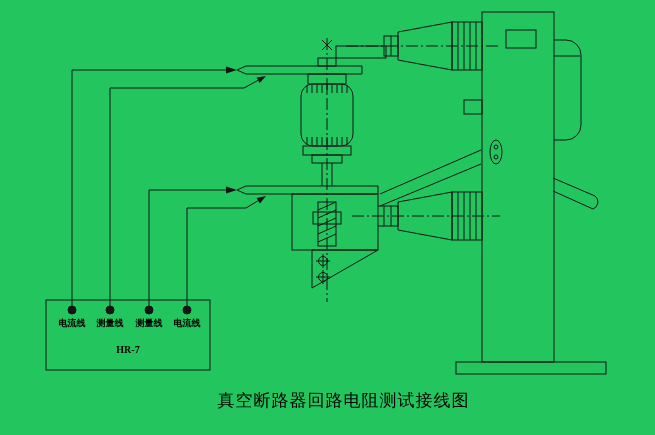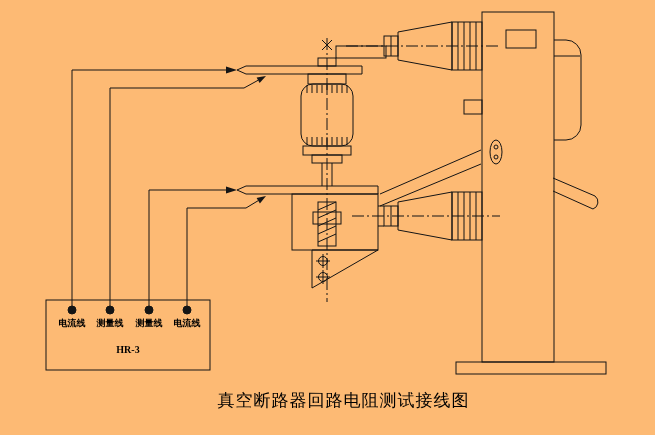--- a/index.html
+++ b/index.html
@@ -1,19 +1,19 @@
 <!DOCTYPE html>
 <html><head>
 <meta charset="utf-8">
 <style>
   html,body{margin:0;padding:0;background:#fff;}
   .diagram{
     position:relative;
     width:655px;height:435px;
-    background:#fdba74;
+    background:#22c55e;
     font-family:"Liberation Serif", serif;
     overflow:hidden;
   }
   .diagram svg{position:absolute;top:0;left:0;}
   .lbl{position:absolute;color:#000;line-height:1.1;text-align:center;}
   .terminal-lbl{font-size:9px;font-weight:700;letter-spacing:0px;}
   .model-lbl{font-size:10px;font-weight:700;}
   .caption-lbl{font-size:17px;letter-spacing:1px;}
   .dashdot{stroke-dasharray:12 3 2 3;}
 </style>
@@ -138,17 +138,17 @@
       </g>
 
     </g>
   </svg>
 
   <div class="lbl terminal-lbl" style="left:50px;top:319px;width:44px;">电流线</div>
   <div class="lbl terminal-lbl" style="left:88px;top:319px;width:44px;">测量线</div>
   <div class="lbl terminal-lbl" style="left:127px;top:319px;width:44px;">测量线</div>
   <div class="lbl terminal-lbl" style="left:165px;top:319px;width:44px;">电流线</div>
 
-  <div class="lbl model-lbl" style="left:46px;top:344px;width:164px;">HR-3</div>
+  <div class="lbl model-lbl" style="left:46px;top:344px;width:164px;">HR-7</div>
 
   <div class="lbl caption-lbl" style="left:16px;top:392px;width:655px;">真空断路器回路电阻测试接线图</div>
 
 </div>
 
 </body></html>

